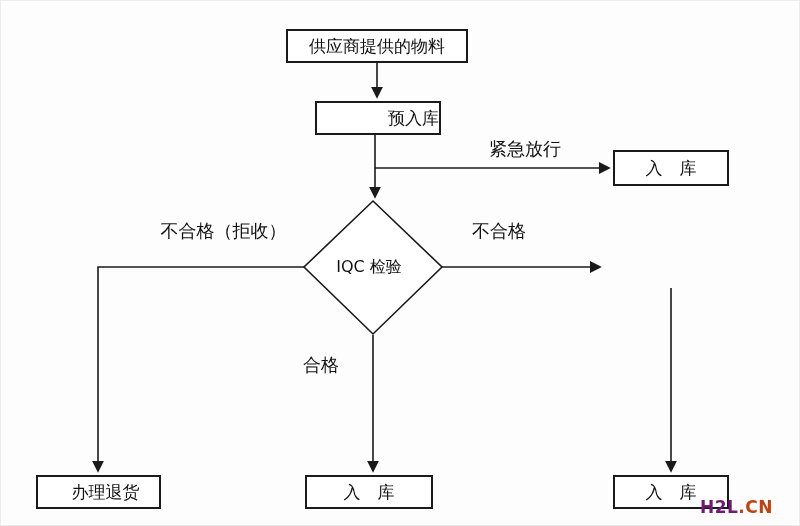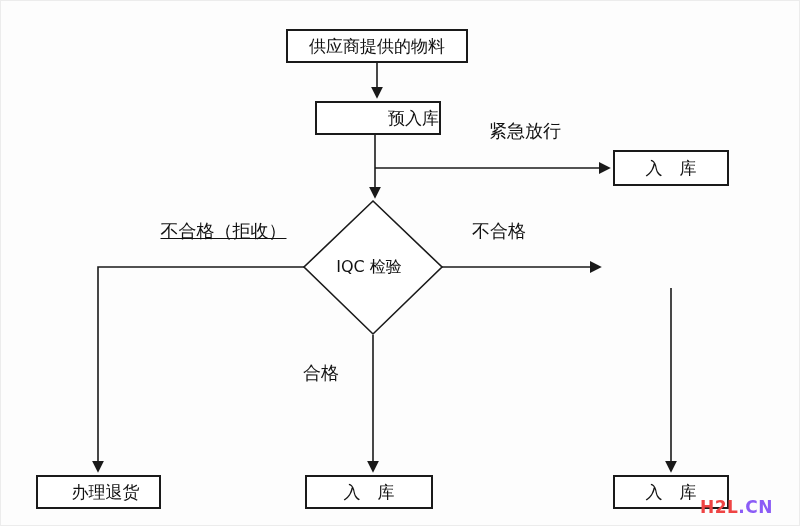--- a/index.html
+++ b/index.html
@@ -56,22 +56,22 @@
     white-space: nowrap;
   }
   .watermark {
     position: absolute;
     right: 26px;
     bottom: 8px;
     font-size: 17px;
     font-weight: bold;
     letter-spacing: 0.5px;
   }
-  .watermark .brand { color: #ef4444; margin-left: 24px; }
-  .watermark .suffix { color: #8b5cf6; }
+  .watermark .brand { color: #701a75; margin-left: 24px; }
+  .watermark .suffix { color: #c2410c; }
 </style>
 </head>
 <body>
 
 <div class="canvas">
 
   <svg class="connectors" width="800" height="526" viewBox="0 0 800 526" aria-hidden="true">
     <defs>
       <marker id="arrow" viewBox="0 0 10 10" refX="8.5" refY="5" markerWidth="7.5" markerHeight="7.5" orient="auto-start-reverse">
         <path d="M 0 0 L 10 5 L 0 10 z" fill="#1a1a1a"></path>
@@ -109,25 +109,25 @@
   <div class="node" style="left:304px; top:474px; width:128px; height:34px;">
     <span>入　库</span>
   </div>
 
   <div class="node" style="left:612px; top:474px; width:116px; height:34px;">
     <span>入　库</span>
   </div>
 
   <div class="diamond-label" style="left:306px; top:256px; width:124px;">IQC 检验</div>
 
-  <div class="edge-label" style="left:468px; top:118px; width:112px;font-family:Liberation Mono, monospace;">紧急放行</div>
+  <div class="edge-label" style="left:468px; top:136px; width:112px;font-family:Liberation Mono, monospace;">紧急放行</div>
 
-  <div class="edge-label" style="left:140px; top:218px; width:165px;text-decoration:underline;">不合格（拒收）</div>
+  <div class="edge-label" style="left:140px; top:218px; width:165px;">不合格（拒收）</div>
 
   <div class="edge-label" style="left:458px; top:218px; width:80px;text-align:center;">不合格</div>
 
-  <div class="edge-label" style="left:285px; top:360px; width:70px;">合格</div>
+  <div class="edge-label" style="left:285px; top:352px; width:70px;">合格</div>
 
   <div class="watermark">
     <span class="brand">H2L</span><span class="suffix">.CN</span>
   </div>
 
 </div>
 
 </body></html>

